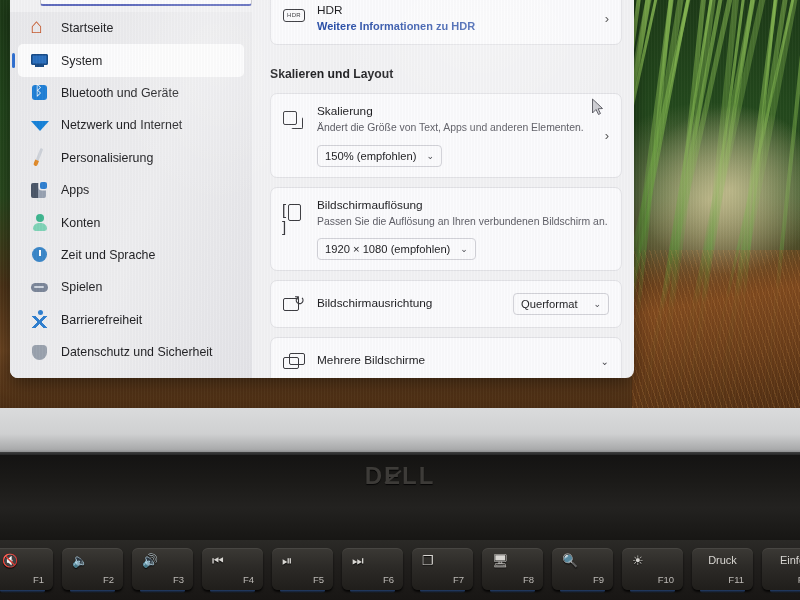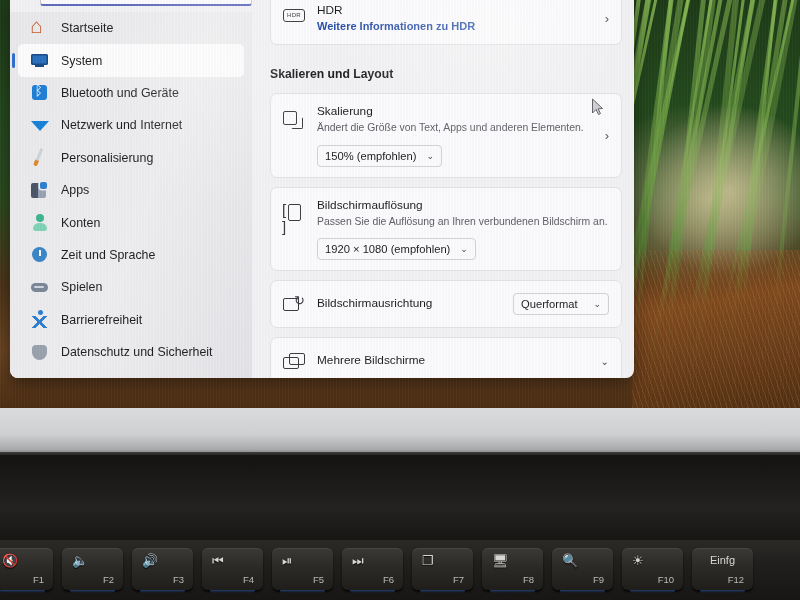--- a/index.html
+++ b/index.html
@@ -499,20 +499,21 @@
       <span class="lang">
         <span>DEU</span><br>
         <span>DE</span>
       </span>
     </div>
   </div>
 
   <div class="bezel-bottom"></div>
   <div class="hinge-shadow"></div>
   <div class="deck"></div>
+  <div class="dell-logo" id="dell">D<span class="o">E</span>LL</div>
   <div class="kb">
     <div class="krow" id="krow">
         <div class="key">
           <span class="glyph">🔇</span>
           <span class="fn">F1</span>
         </div>
         <div class="key">
           <span class="glyph">🔈</span>
           <span class="fn">F2</span>
         </div>
@@ -542,19 +543,23 @@
         </div>
         <div class="key">
           <span class="glyph">🔍</span>
           <span class="fn">F9</span>
         </div>
         <div class="key">
           <span class="glyph">☀</span>
           <span class="fn">F10</span>
         </div>
         <div class="key">
+          <span class="word">Druck</span>
+          <span class="fn">F11</span>
+        </div>
+        <div class="key">
           <span class="word">Einfg</span>
           <span class="fn">F12</span>
         </div>
       </div>
   </div>
 
 </div>
 
 </body></html>

